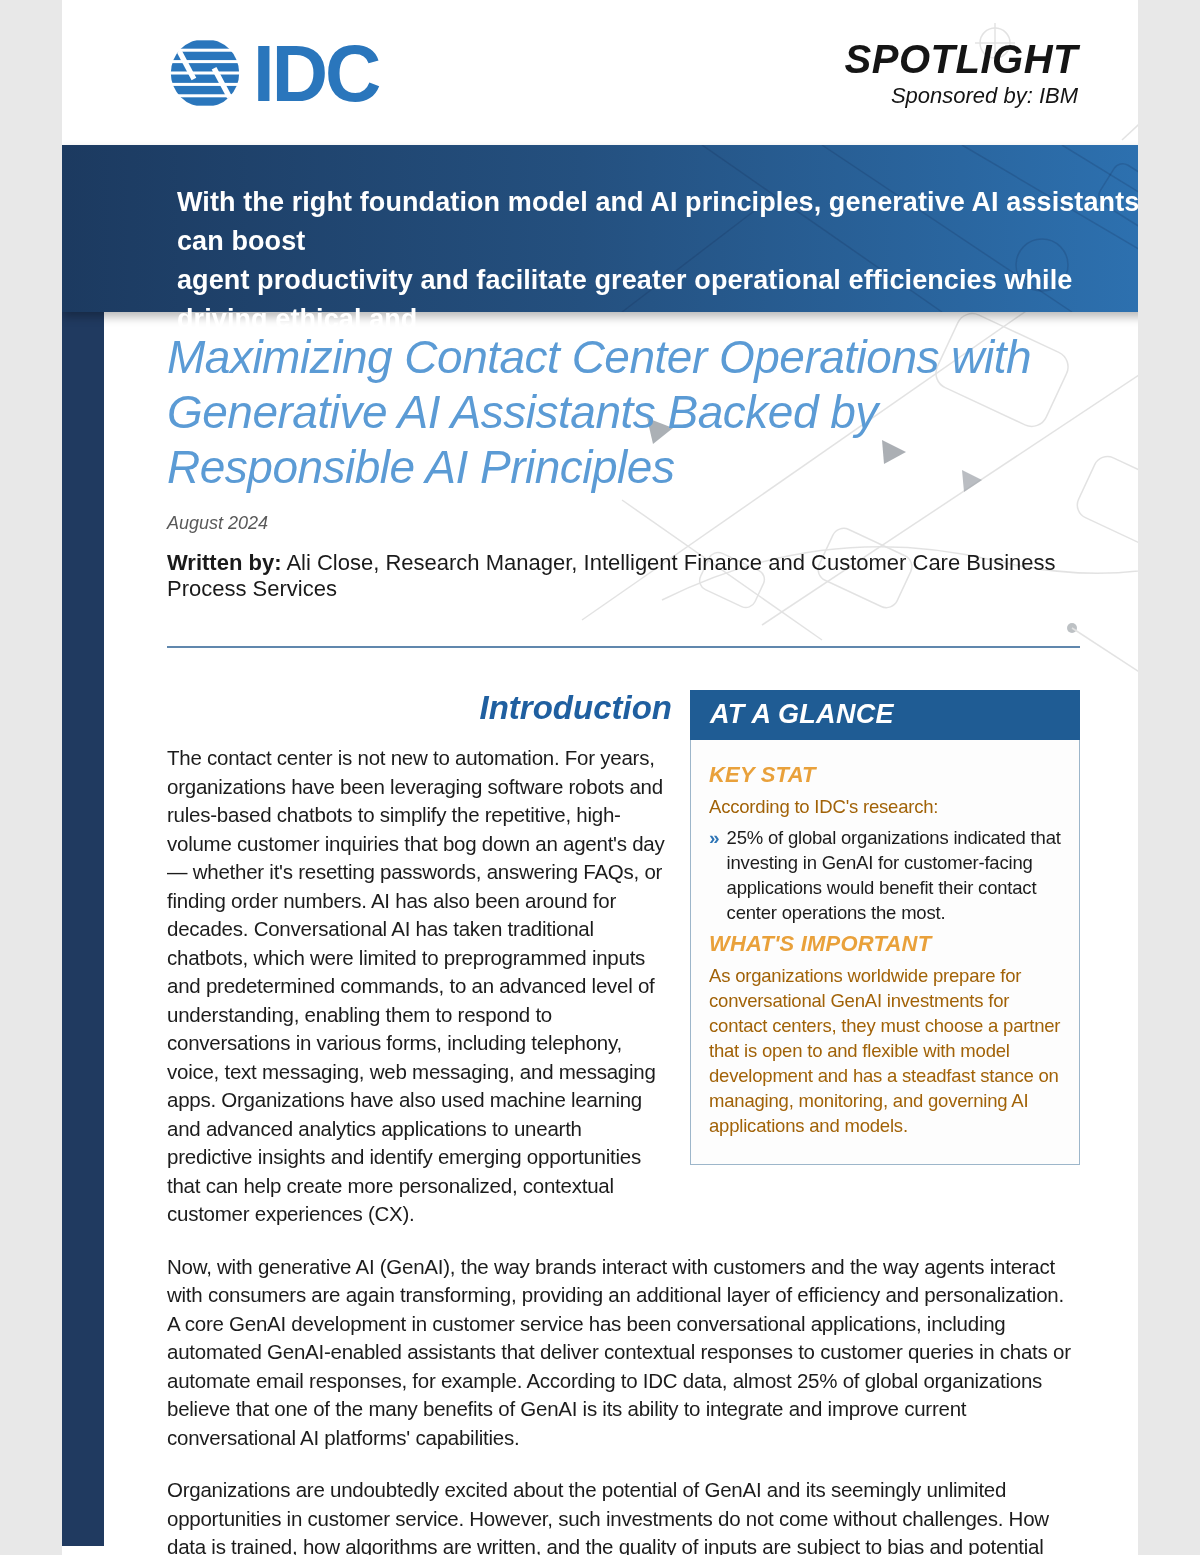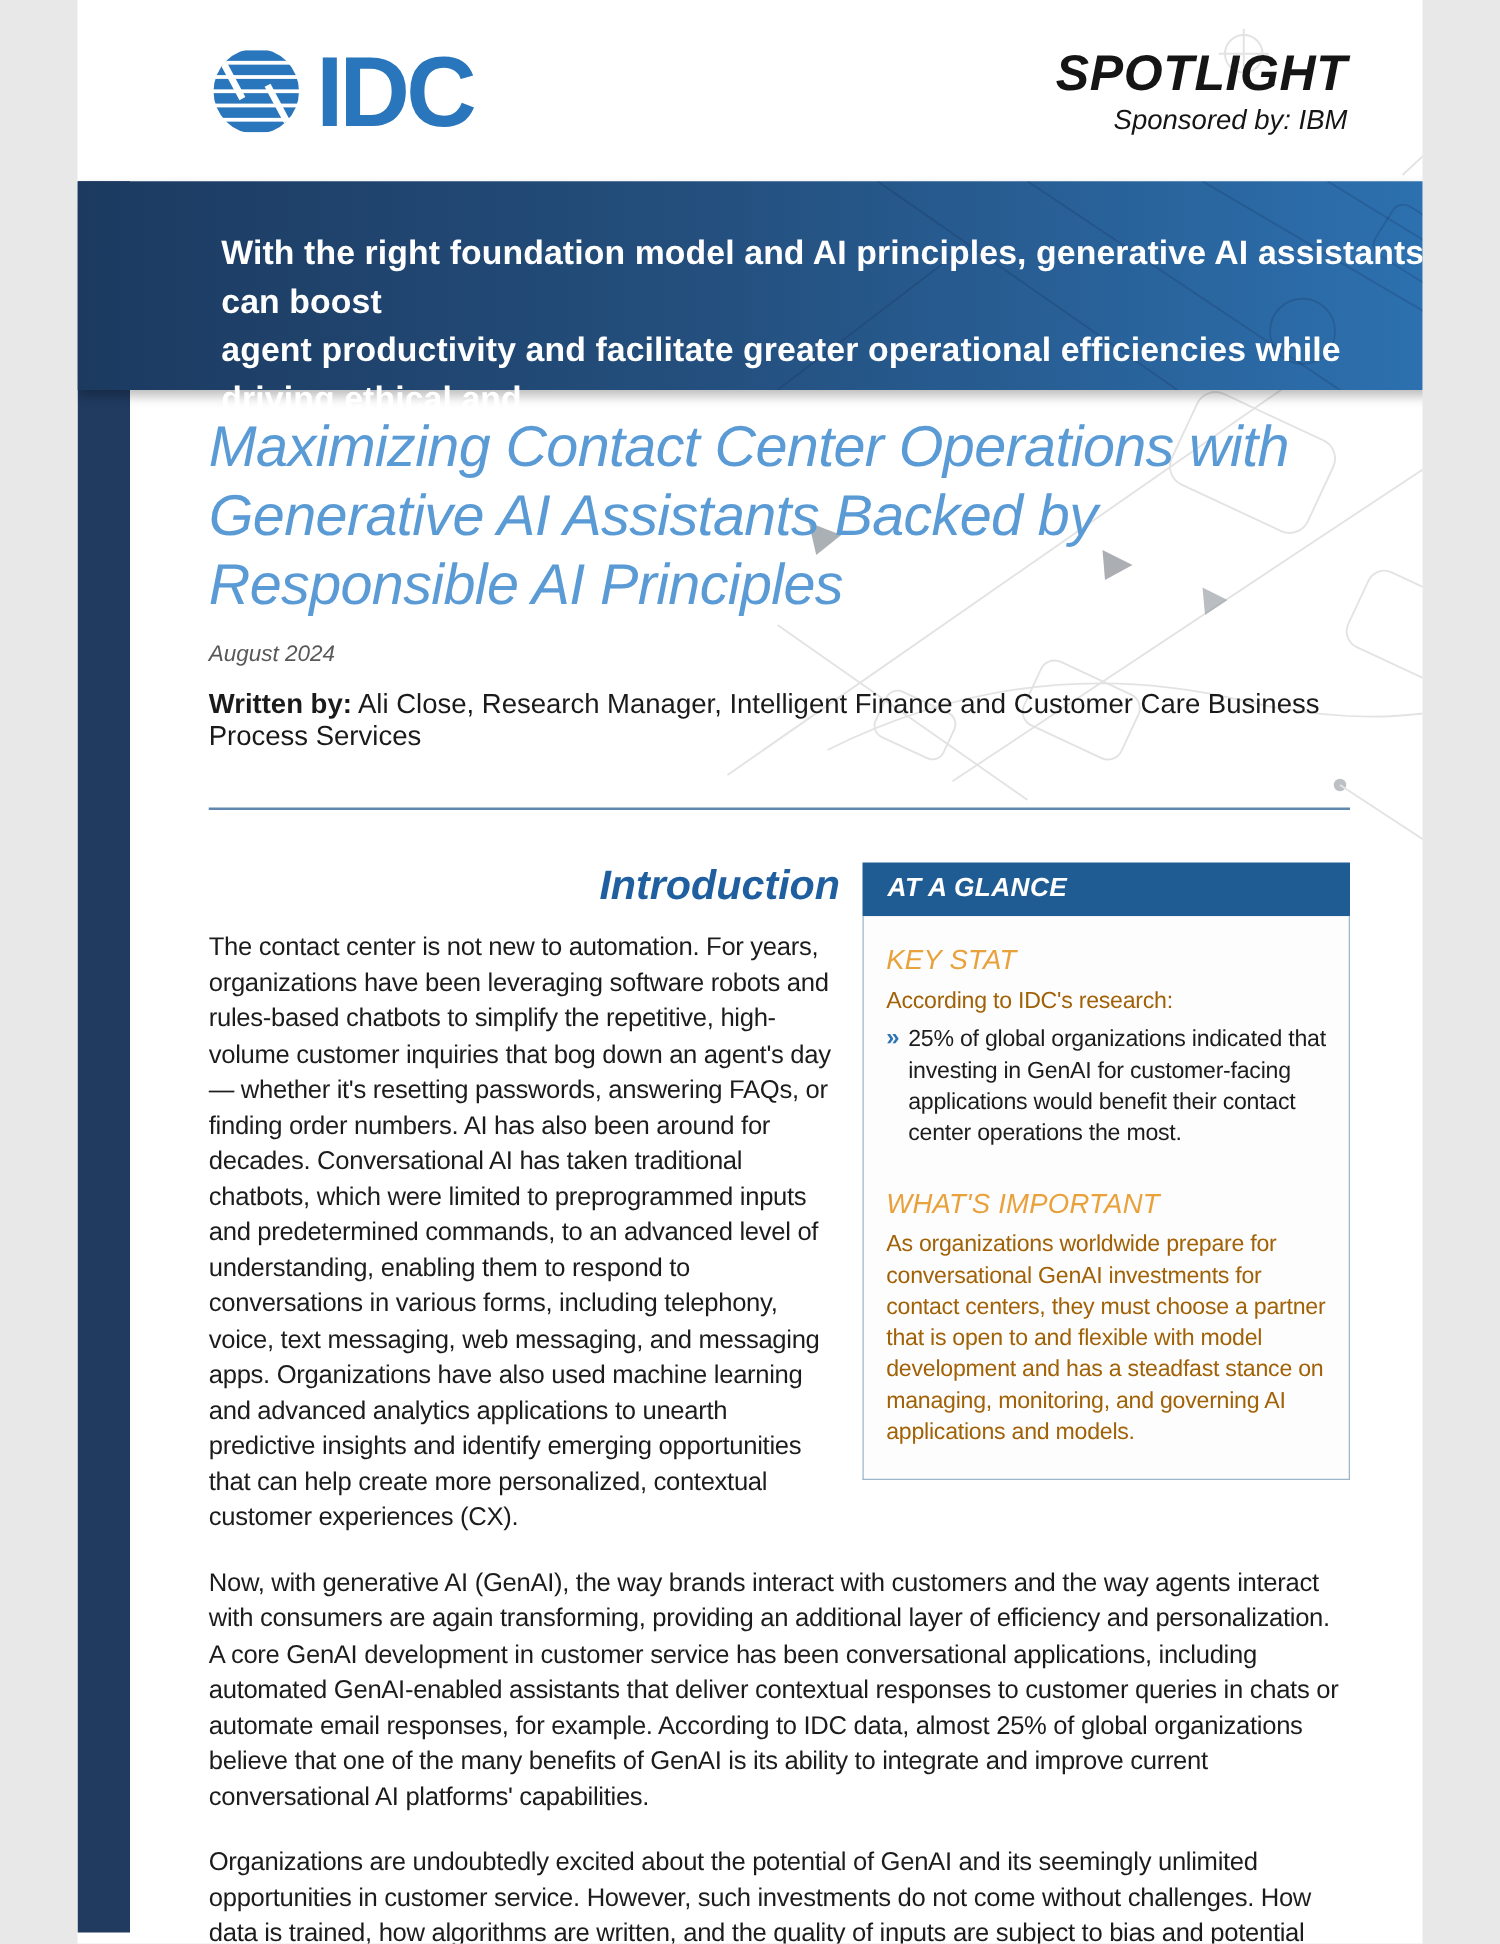--- a/index.html
+++ b/index.html
@@ -80,32 +80,32 @@
   }
 
   .columns{margin-top:40px;}
   
   .glance{
     float:right;width:390px;margin:2px 0 18px 18px;
     box-sizing:border-box;
   }
   .glance-header{
     background:#1f5c94;color:#ffffff;
-    font-size:21px;font-weight:700;font-style:italic;
+    font-size:27px;font-weight:700;font-style:italic;
     padding:9px 37px 10px 20px;letter-spacing:.3px;
   }
   .glance-body{
     background:#fdfdfd;border:1px solid #9db6ca;border-top:none;
     padding:18px 18px 20px 18px;
   }
   .glance-h{
-    color:#e9a13b;font-size:22px;font-weight:400;font-style:italic;
+    color:#e9a13b;font-size:22px;font-weight:700;font-style:italic;
     margin:4px 0 6px 0;letter-spacing:.2px;
   }
-  .glance-h.second{margin-top:32px;}
+  .glance-h.second{margin-top:6px;}
   .glance-p{font-size:18.5px;line-height:25px;color:#a16207;margin:0 0 6px 0;letter-spacing:-.2px;}
   .glance-bullet{display:flex;gap:7px;margin-top:4px;}
   .glance-bullet .marker{color:#2e75b6;font-weight:700;font-size:19px;line-height:25px;}
   .glance-bullet .btxt{font-size:18.5px;line-height:25px;color:#1c1c1c;letter-spacing:-.2px;}
 
   .intro-heading{
     margin:0 0 16px 0;color:#1f5fa0;
     font-size:33px;font-weight:700;font-style:italic;line-height:40px;text-align:right;
   }
   .body-p{

